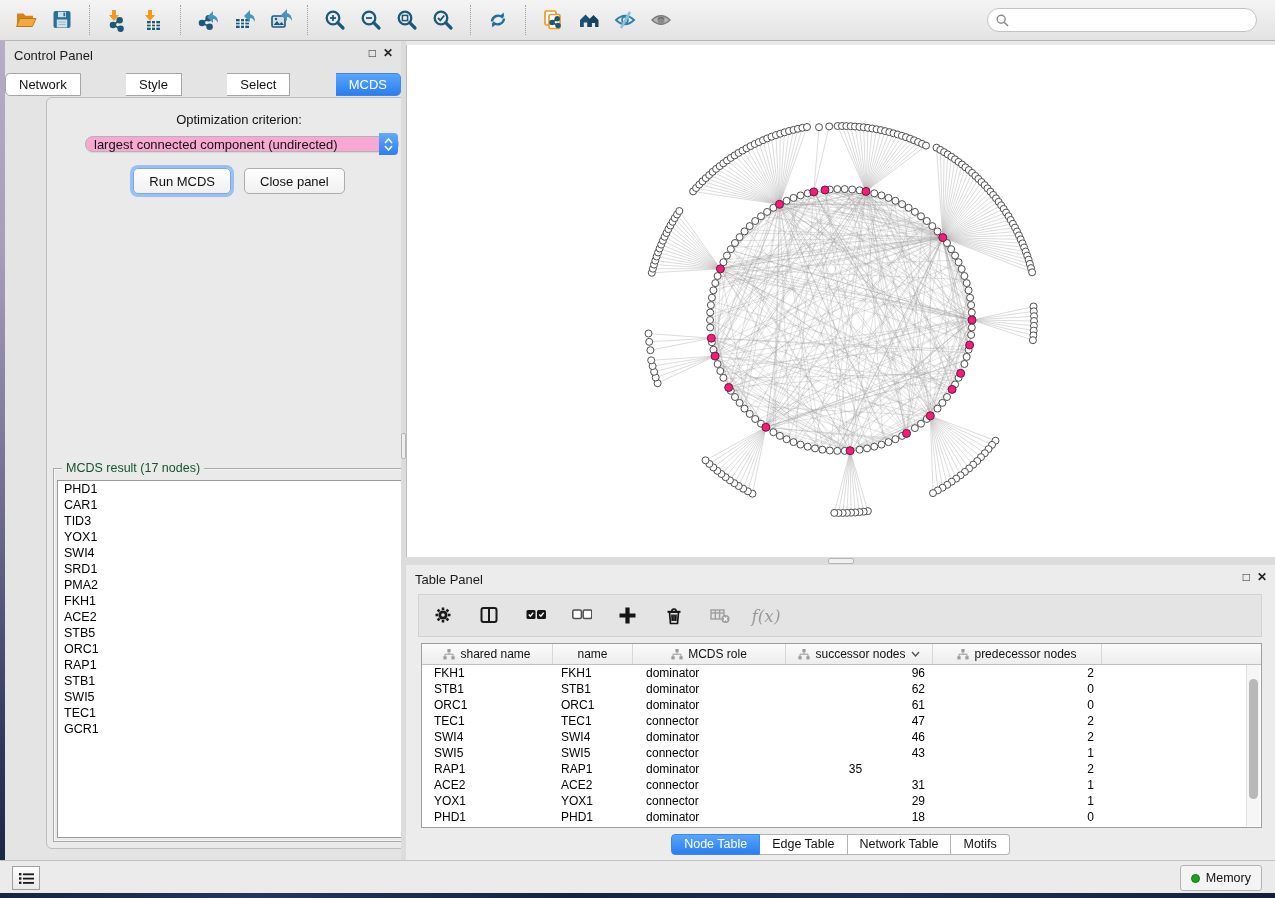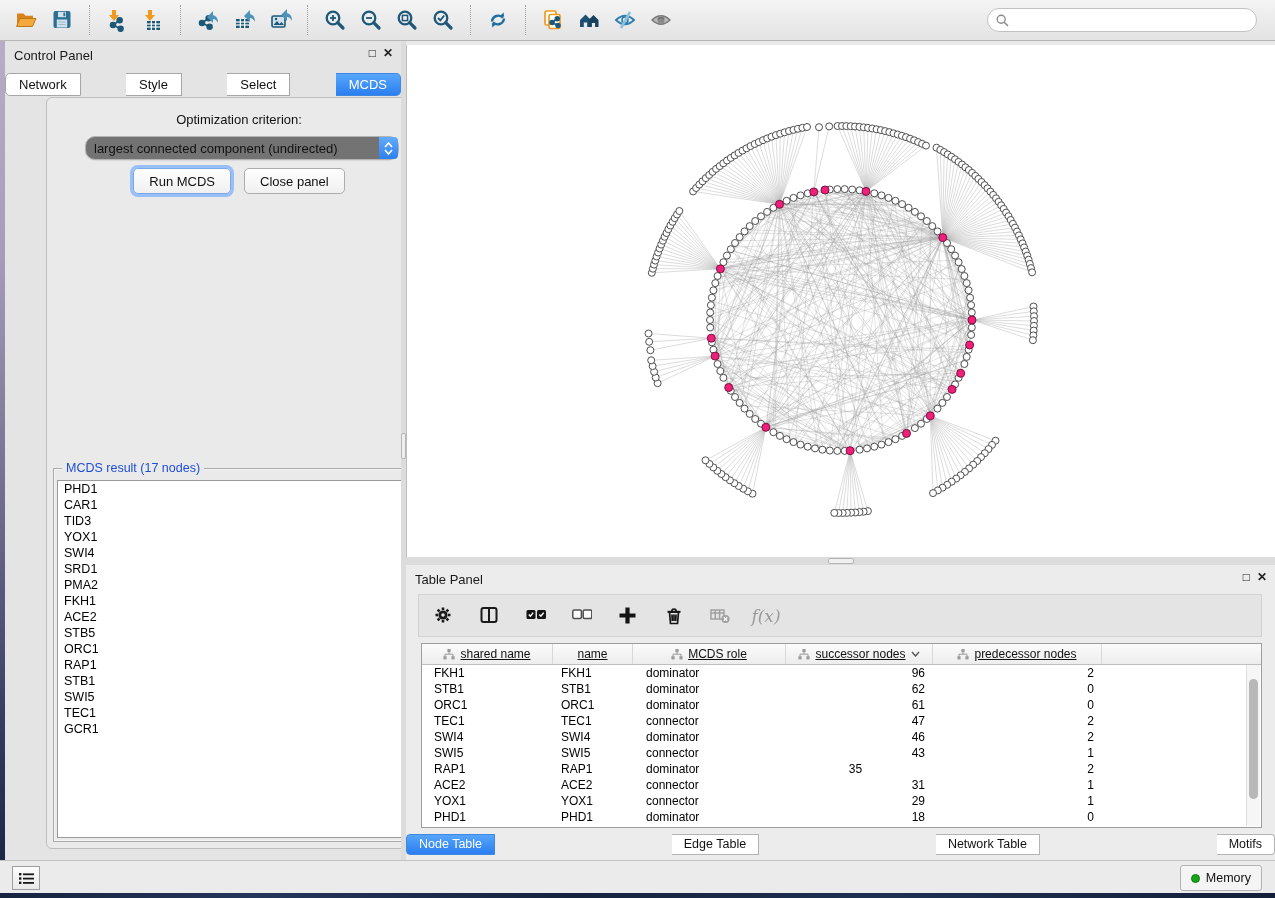--- a/index.html
+++ b/index.html
@@ -31,33 +31,33 @@
   .win-btn.x{font-weight:bold;}
   #cp-tabs{position:absolute;left:0;top:32px;width:100%;display:flex;justify-content:space-between;}
   .seg{height:21px;line-height:21px;padding:0 13px;background:#fff;border:1px solid #a6a6a6;
        border-left:none;font-size:13px;color:#111;cursor:pointer;}
   .seg:first-child{border-left:1px solid #a6a6a6;border-radius:5px 0 0 5px;}
   .seg:last-child{border-radius:0 5px 5px 0;}
   .seg.sel{background:linear-gradient(#58a6fb,#2a7ef0);color:#fff;border-color:#3f87e0;}
   #cp-inner{position:absolute;left:8px;top:56px;width:386px;height:752px;background:#eaeaea;
     border:1px solid #bdbdbd;border-radius:6px;box-sizing:border-box;margin-left:33px;}
   #opt-label{position:absolute;left:0;top:14px;width:100%;text-align:center;font-size:13px;color:#111;}
-  #criterion{position:absolute;left:38px;top:38px;width:314px;height:24px;background:#737373;
+  #criterion{position:absolute;left:38px;top:38px;width:314px;height:16px;background:#f9a8d4;
     border:1px solid #b3b3b3;border-radius:10px;box-sizing:border-box;display:flex;align-items:center;cursor:pointer;
     box-shadow:0 1px 1px rgba(0,0,0,.08);}
   #criterion .val{font-size:13px;color:#111;padding-left:8px;white-space:nowrap;}
   #criterion .step{margin-left:auto;width:19px;height:22px;border-radius:0 4px 4px 0;
     background:linear-gradient(#63abfa,#2d7ff0);display:flex;flex-direction:column;align-items:center;justify-content:center;gap:1px;}
   #cp-buttons{position:absolute;left:0;top:70px;width:100%;display:flex;justify-content:center;gap:13px;}
   .btn{height:24px;padding:0 15px;background:linear-gradient(#ffffff,#f0f0f0);border:1px solid #adadad;
     border-radius:5px;font-size:13px;color:#111;display:flex;align-items:center;cursor:pointer;}
   .btn.focus{box-shadow:0 0 0 3px rgba(107,167,255,.65);border-color:#7aa8e8;}
   #mcds-group{position:absolute;left:6px;top:370px;width:372px;height:372px;
     border:1px solid #ababab;box-shadow:inset 0 0 0 1px #f4f4f4;}
-  #mcds-legend{position:absolute;top:-8px;left:8px;background:#eaeaea;padding:0 4px;font-size:12.5px;color:#1d4ed8;}
+  #mcds-legend{position:absolute;top:-8px;left:8px;background:#eaeaea;padding:0 4px;font-size:12.5px;color:#14532d;}
   #mcds-list{position:absolute;left:3px;right:3px;top:11px;bottom:3px;background:#fff;
     border:1px solid #9a9a9a;overflow:hidden;}
   #mcds-scroll{position:absolute;right:0;top:0;bottom:0;width:13px;background:#fafafa;border-left:1px solid #e2e2e2;}
   .mitem{font-size:12.5px;line-height:16px;padding-left:6px;color:#000;}
   
   #v-split{position:absolute;left:401px;top:41px;width:5px;height:819px;background:#dcdcdc;}
   #v-split .grab{position:absolute;left:0;top:392px;width:5px;height:26px;background:#efefef;border:1px solid #b5b5b5;box-sizing:border-box;border-radius:2px;cursor:col-resize;}
   #h-split{position:absolute;left:406px;top:557px;width:869px;height:8px;background:#dcdcdc;}
   #h-split .grab{position:absolute;left:422px;top:1px;width:26px;height:6px;background:#efefef;border:1px solid #b5b5b5;box-sizing:border-box;border-radius:2px;cursor:row-resize;}
   
@@ -76,29 +76,29 @@
   #table-panel{position:absolute;left:406px;top:565px;width:869px;height:295px;background:#ececec;}
   #tp-toolbar{position:absolute;left:12px;top:29px;width:844px;height:43px;background:#e4e4e4;
     border:1px solid #d2d2d2;box-sizing:border-box;display:flex;align-items:center;padding-left:12px;gap:20px;}
   .ttb{display:flex;align-items:center;justify-content:center;width:26px;height:30px;cursor:pointer;}
   .ttb.dis{cursor:default;}
   #node-table{position:absolute;left:15px;top:78px;width:841px;height:185px;background:#fff;
     border:1px solid #9e9e9e;box-sizing:border-box;overflow:hidden;}
   #thead{display:flex;height:21px;background:linear-gradient(#fbfbfb,#ededed);border-bottom:1px solid #bfbfbf;box-sizing:border-box;}
   .th{display:flex;align-items:center;justify-content:center;gap:5px;border-right:1px solid #d8d8d8;
       box-sizing:border-box;font-size:12px;color:#111;height:100%;position:relative;cursor:pointer;}
-  .th .lbl{white-space:nowrap;text-decoration:underline;}
+  .th .lbl{white-space:nowrap;}
   .th.filler{border-right:none;cursor:default;}
   .trow{display:flex;height:16px;font-size:12px;color:#000;}
   .td{box-sizing:border-box;white-space:nowrap;line-height:16px;}
   .td.l{text-align:left;}
   .td.r{text-align:right;}
   #tscroll{position:absolute;right:1px;top:21px;width:13px;bottom:1px;background:#f6f6f6;border-left:1px solid #e0e0e0;}
   #tthumb{position:absolute;left:2px;top:14px;width:9px;height:120px;background:#b8b8b8;border-radius:5px;}
-  #tp-tabs{position:absolute;left:0;top:269px;width:100%;display:flex;justify-content:space-between;}
+  #tp-tabs{position:absolute;left:0;top:269px;width:100%;display:flex;justify-content:center;}
   .seg2{height:19px;line-height:19px;padding:0 12px;background:#fff;border:1px solid #b3b3b3;border-left:none;
         font-size:12.5px;color:#111;cursor:pointer;}
   .seg2:first-child{border-left:1px solid #b3b3b3;border-radius:4px 0 0 4px;}
   .seg2:last-child{border-radius:0 4px 4px 0;}
   .seg2.sel{background:linear-gradient(#57a5fb,#2a7ef0);color:#fff;border-color:#3f87e0;}
   
   #status-bar{position:absolute;left:0;top:860px;width:1275px;height:33px;background:#ebebeb;
     border-top:1px solid #c2c2c2;box-sizing:border-box;}
   #list-btn{position:absolute;left:12px;top:5px;width:26px;height:22px;background:linear-gradient(#fdfdfd,#e9e9e9);
     border:1px solid #9e9e9e;display:flex;align-items:center;justify-content:center;cursor:pointer;}

